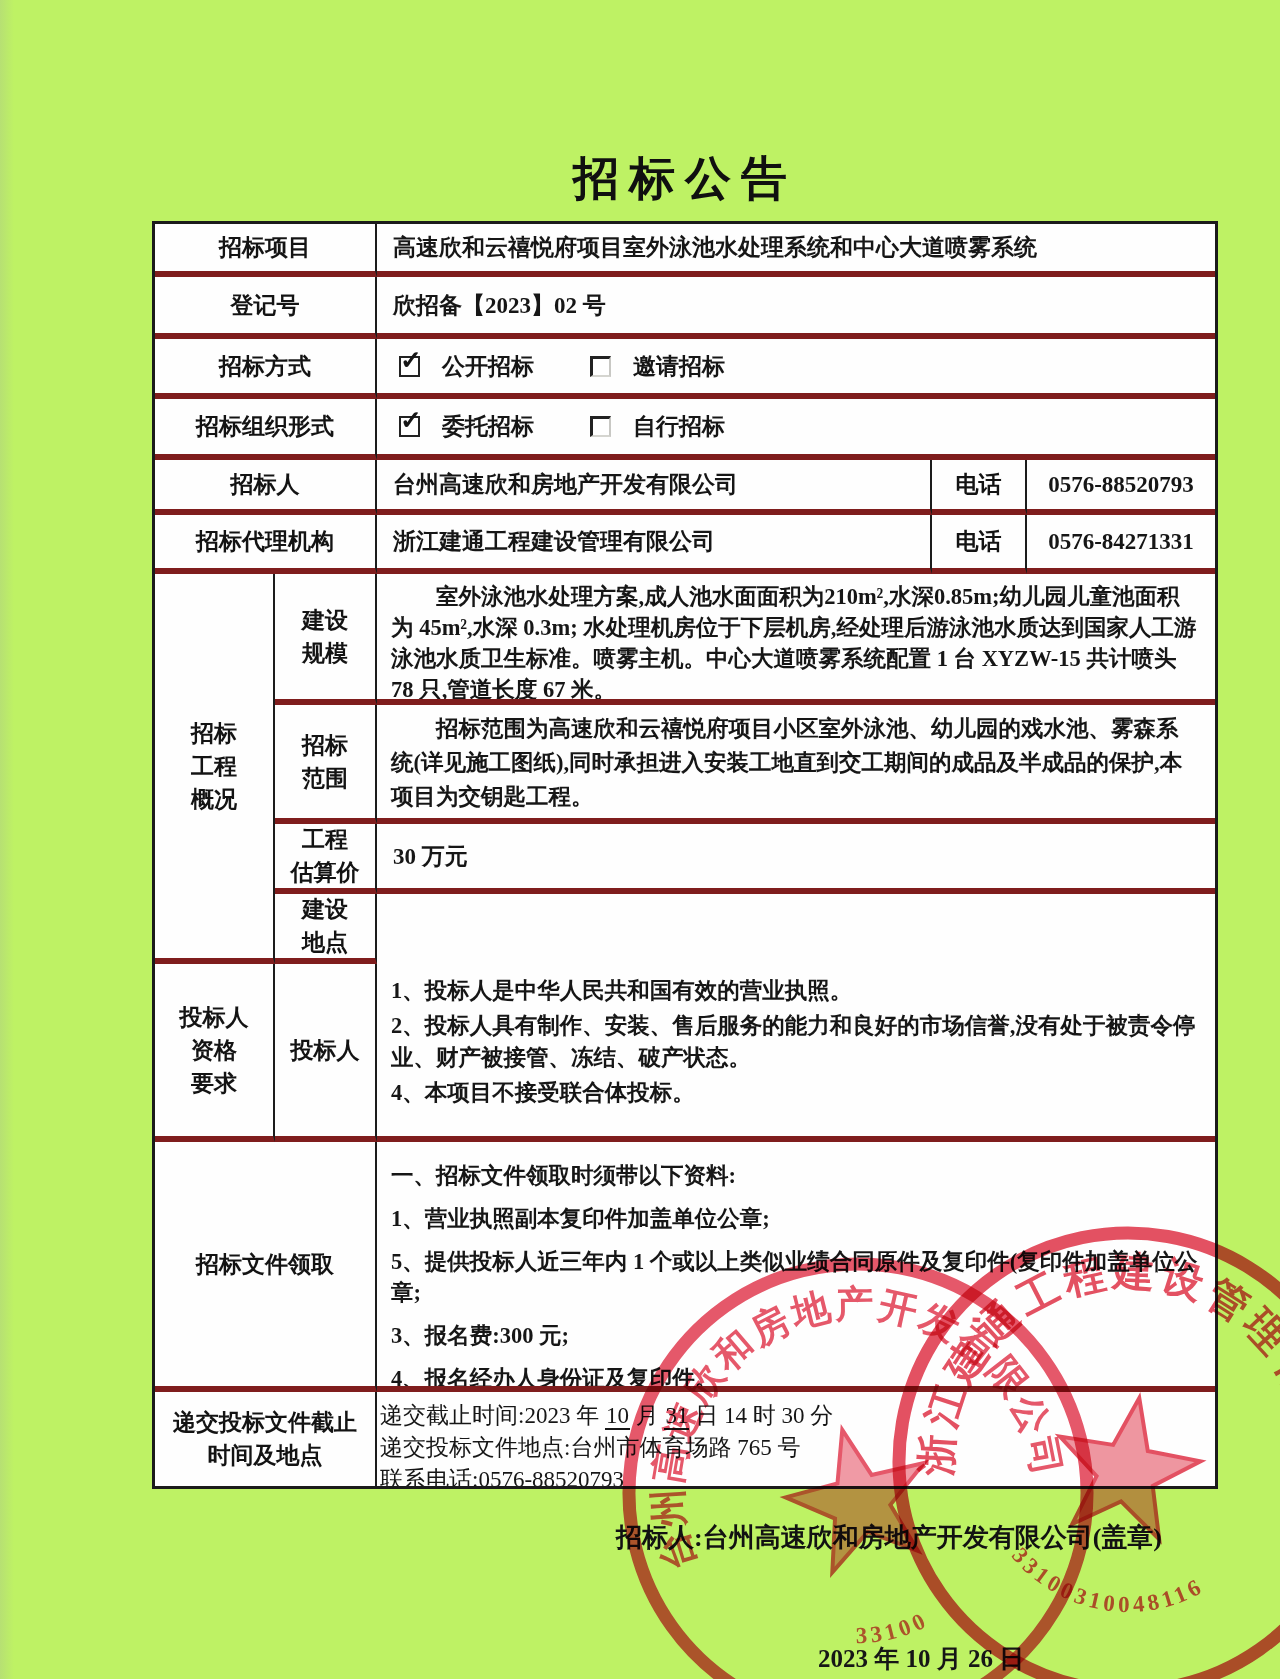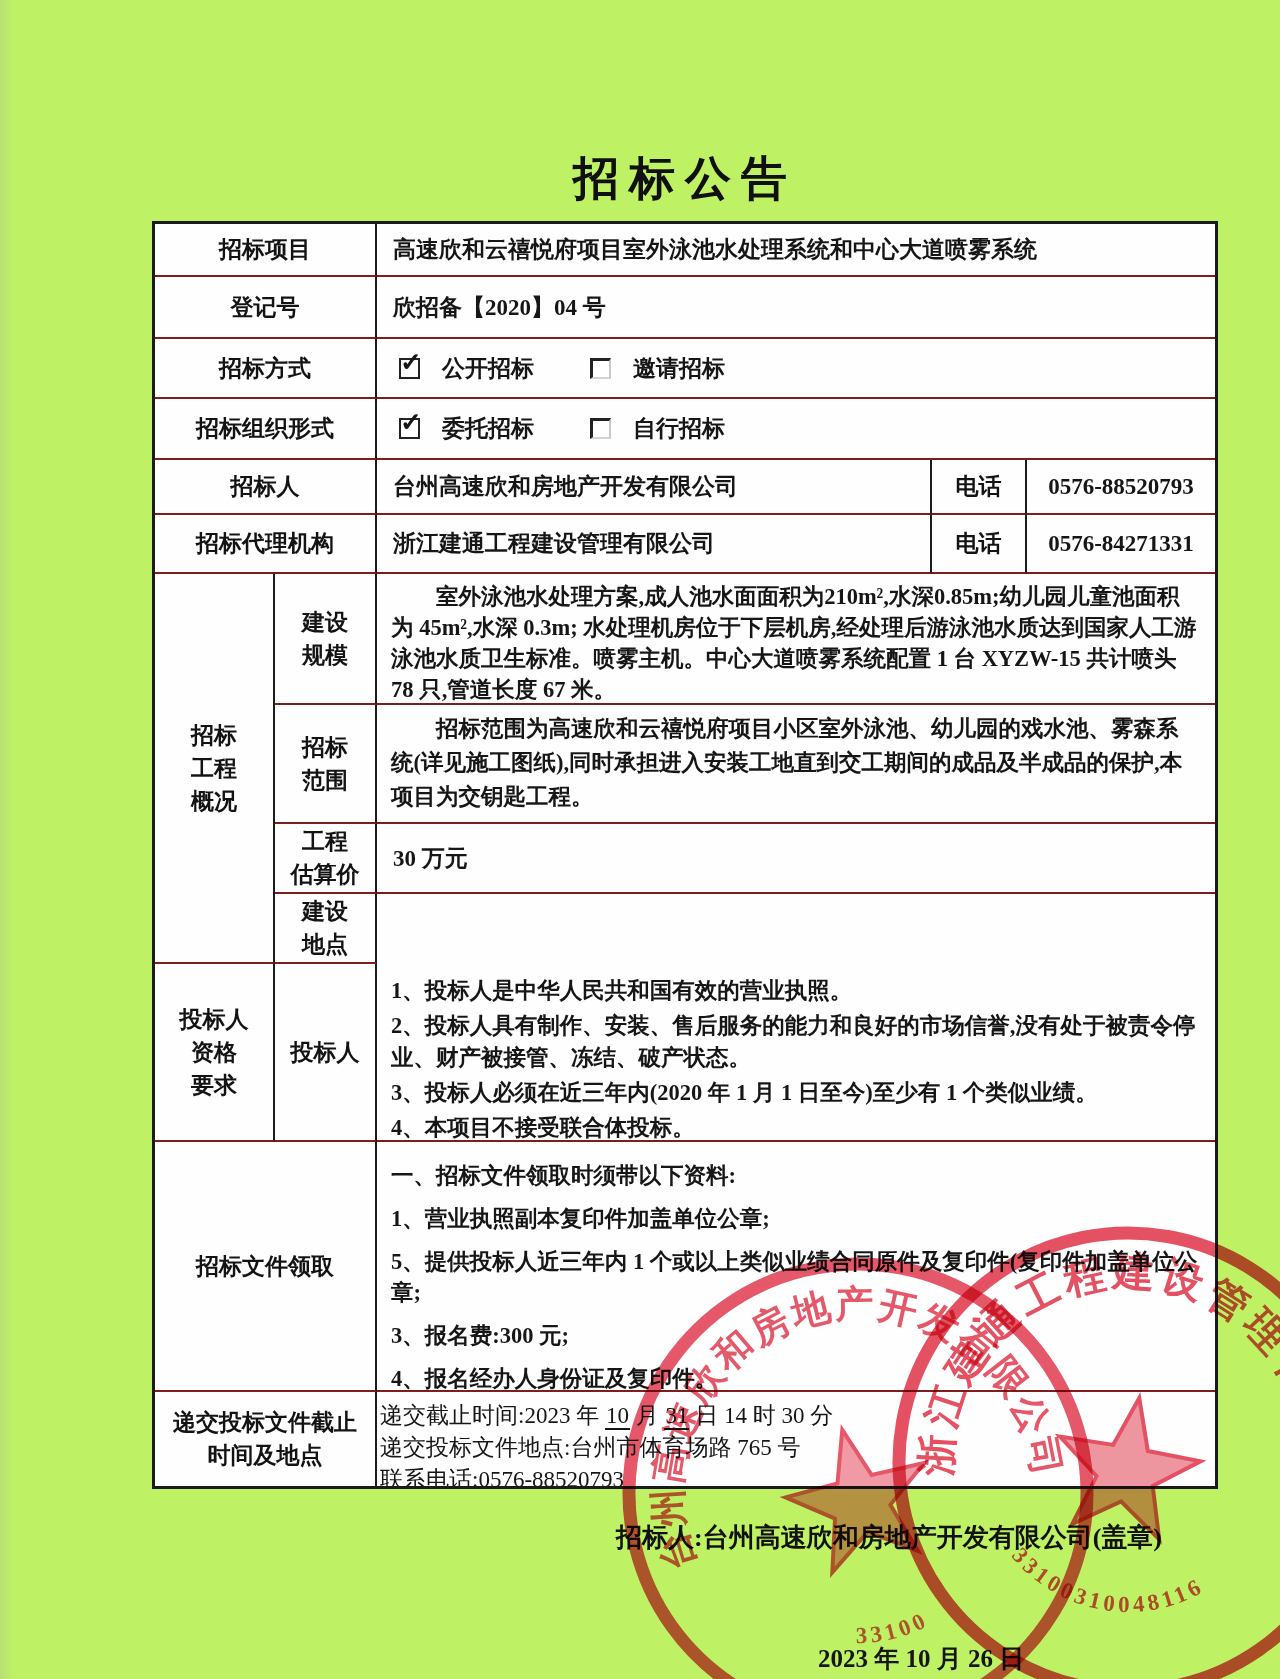--- a/index.html
+++ b/index.html
@@ -20,21 +20,21 @@
     color:#101010;
   }
   
   .tbl{
     position:absolute; left:152px; top:221px; width:1066px;
     box-sizing:border-box; border:3px solid #1b1b1b; background:#fefefe;
     display:grid;
     grid-template-columns:120px 102px 555px 95px 188px;
     grid-template-rows:53px 62px 60px 61px 55px 59px 131px 119px 70px 70px 178px 250px 94px;
   }
-  .c{ box-sizing:border-box; border-right:2px solid #1c1c1c; border-bottom:2px solid #7f1d1d; overflow:hidden;}
+  .c{ box-sizing:border-box; border-right:2px solid #1c1c1c; border-bottom:6px solid #7f1d1d; overflow:hidden;}
   .no-r{ border-right:none; }
   .no-b{ border-bottom:none; }
   .lab{
     display:flex; flex-direction:column; align-items:center; justify-content:center;
     font-weight:700; font-size:23px; text-align:center; line-height:33px; color:#131313;
   }
   .val{ display:flex; align-items:center; padding:0 14px 0 16px; font-size:23px; font-weight:600; }
   .cen{ justify-content:center; padding:0 4px; }
   .para{ font-size:22.5px; font-weight:600; line-height:31px; padding:7px 18px 0 14px; }
   .indent{ text-indent:2em; }
@@ -76,21 +76,21 @@
 <div class="page">
 
   <div class="doc-title">招标公告</div>
 
   <div class="tbl">
 
     <div class="c lab" style="grid-area:1/1/2/3">招标项目</div>
     <div class="c lab" style="grid-area:2/1/3/3">登记号</div>
 
     <div class="c val no-r" style="grid-area:1/3/2/6">高速欣和云禧悦府项目室外泳池水处理系统和中心大道喷雾系统</div>
-    <div class="c val no-r" style="grid-area:2/3/3/6">欣招备【2020】04 号</div>
+    <div class="c val no-r" style="grid-area:2/3/3/6">欣招备【2023】02 号</div>
 
     <div class="c lab" style="grid-area:3/1/4/3">招标方式</div>
     <div class="c checkrow no-r" style="grid-area:3/3/4/6">
       <span class="cb checked">
           <span class="tick">✓</span>
         </span>
       <span class="cb-label">公开招标</span>
       <span class="cb unchecked cb2"></span>
       <span class="cb-label">邀请招标</span>
     </div>
@@ -146,21 +146,20 @@
 
     <div class="c lab" style="grid-area:11/1/12/2">
       <span>投标人</span>
       <span>资格</span>
       <span>要求</span>
     </div>
     <div class="c lab" style="grid-area:11/2/12/3">投标人</div>
     <div class="c items q-items no-r" style="grid-area:11/3/12/6">
       <div>1、投标人是中华人民共和国有效的营业执照。</div>
       <div>2、投标人具有制作、安装、售后服务的能力和良好的市场信誉,没有处于被责令停业、财产被接管、冻结、破产状态。</div>
-      <div>3、投标人必须在近三年内(2020 年 1 月 1 日至今)至少有 1 个类似业绩。</div>
       <div>4、本项目不接受联合体投标。</div>
     </div>
 
     <div class="c lab" style="grid-area:12/1/13/3">招标文件领取</div>
     <div class="c items no-r" style="grid-area:12/3/13/6">
       <div>一、招标文件领取时须带以下资料:</div>
       <div>1、营业执照副本复印件加盖单位公章;</div>
       <div>5、提供投标人近三年内 1 个或以上类似业绩合同原件及复印件(复印件加盖单位公章;</div>
       <div>3、报名费:300 元;</div>
       <div>4、报名经办人身份证及复印件。</div>

